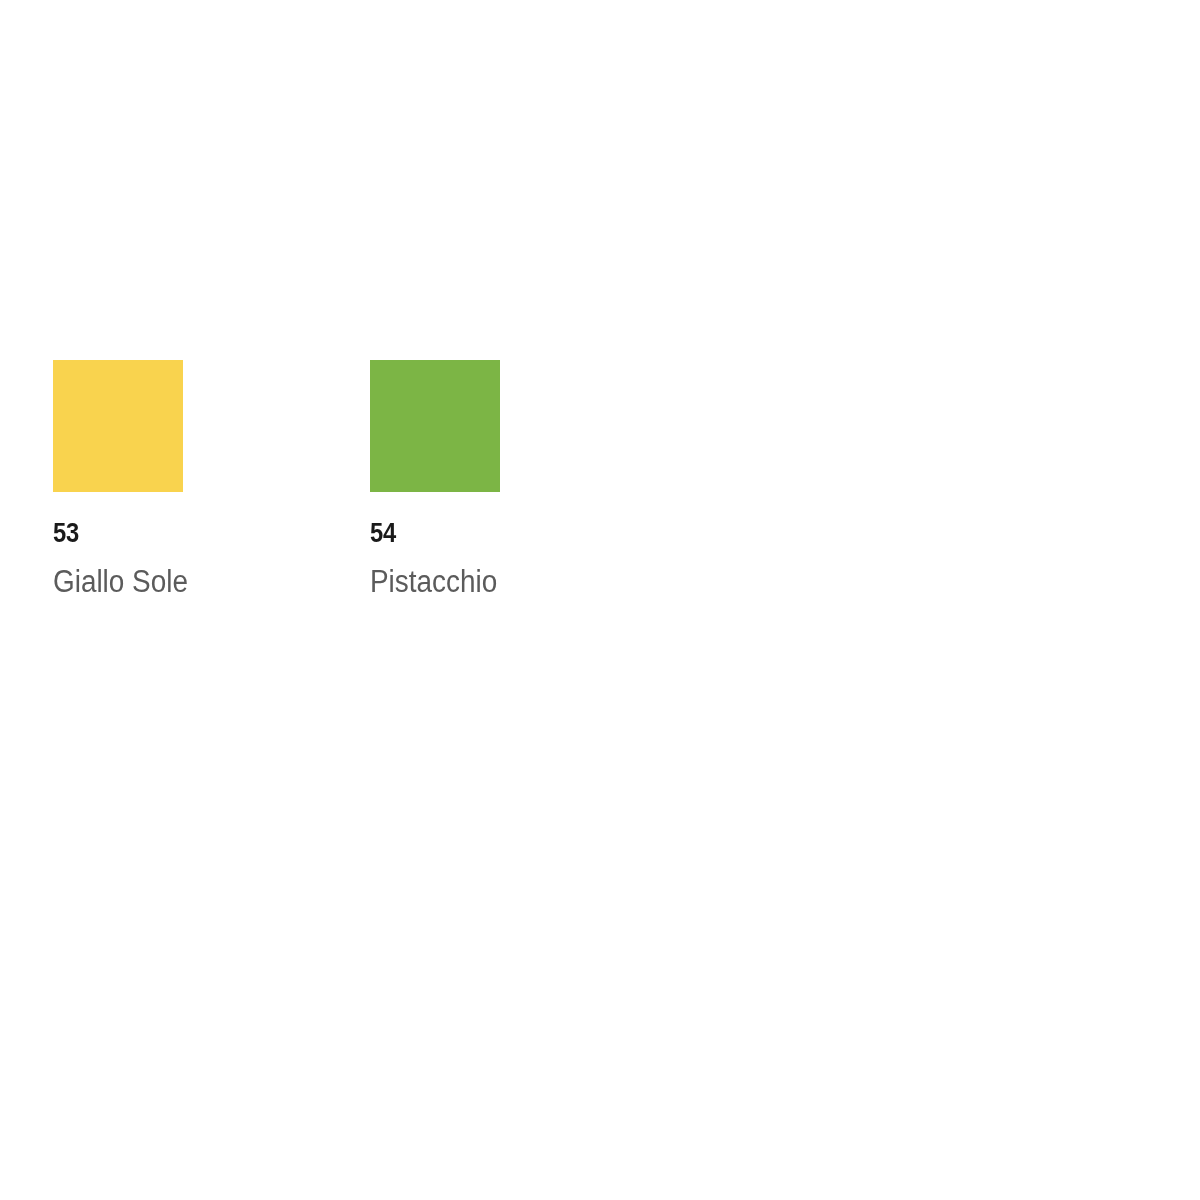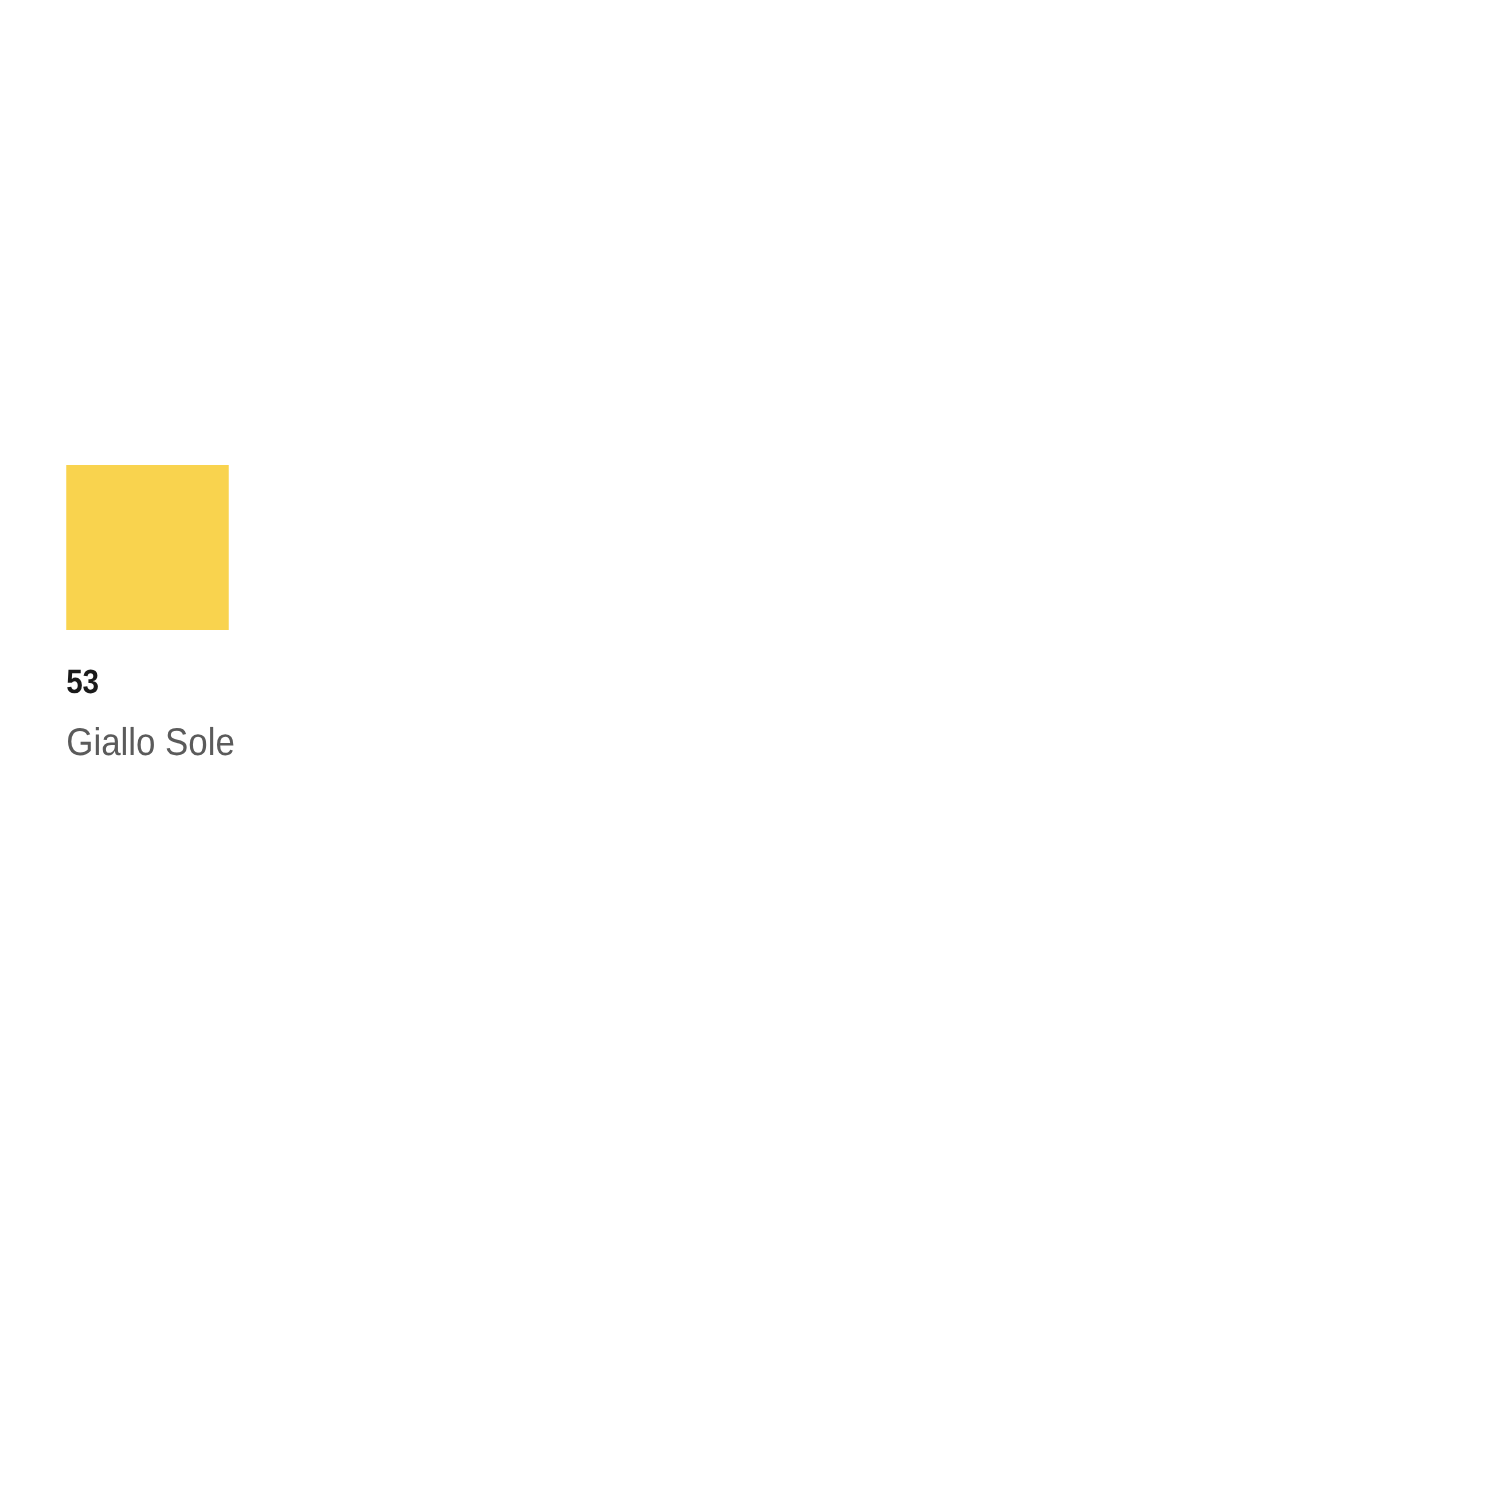--- a/index.html
+++ b/index.html
@@ -11,21 +11,21 @@
     height: 1200px;
     background: #ffffff;
     font-family: "Liberation Sans", sans-serif;
     overflow: hidden;
     position: relative;
   }
 
   #color-palette {
     position: absolute;
     left: 53px;
-    top: 372px;
+    top: 360px;
     width: 1100px;
     display: flex;
     flex-wrap: wrap;
     align-content: flex-start;
   }
 
   .swatch-cell {
     width: 317px;
     margin-bottom: 141px;
     box-sizing: border-box;
@@ -64,13 +64,18 @@
 </style>
 </head>
 <body style="background-color: rgb(255, 255, 255);">
 
 <div id="color-palette">
     <div class="swatch-cell">
     <div class="swatch-chip" style="background-color: rgb(249, 211, 78);"></div>
     <div class="swatch-code" style="color: rgb(26, 26, 26);">53</div>
     <div class="swatch-name" style="color: rgb(91, 91, 91);">Giallo Sole</div>
   </div>
+    <div class="swatch-cell">
+    <div class="swatch-chip" style="background-color: rgb(124, 181, 69);"></div>
+    <div class="swatch-code" style="color: rgb(26, 26, 26);">54</div>
+    <div class="swatch-name" style="color: rgb(91, 91, 91);">Pistacchio</div>
+  </div>
   </div>
 
 </body></html>

